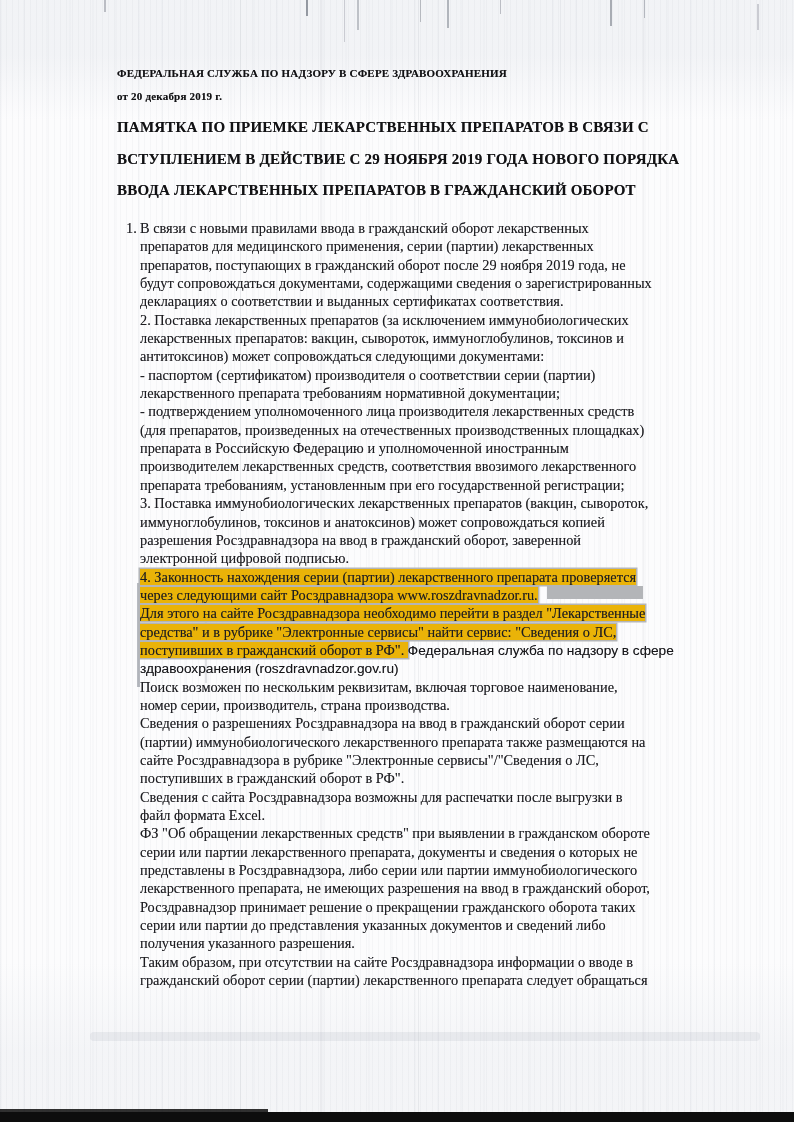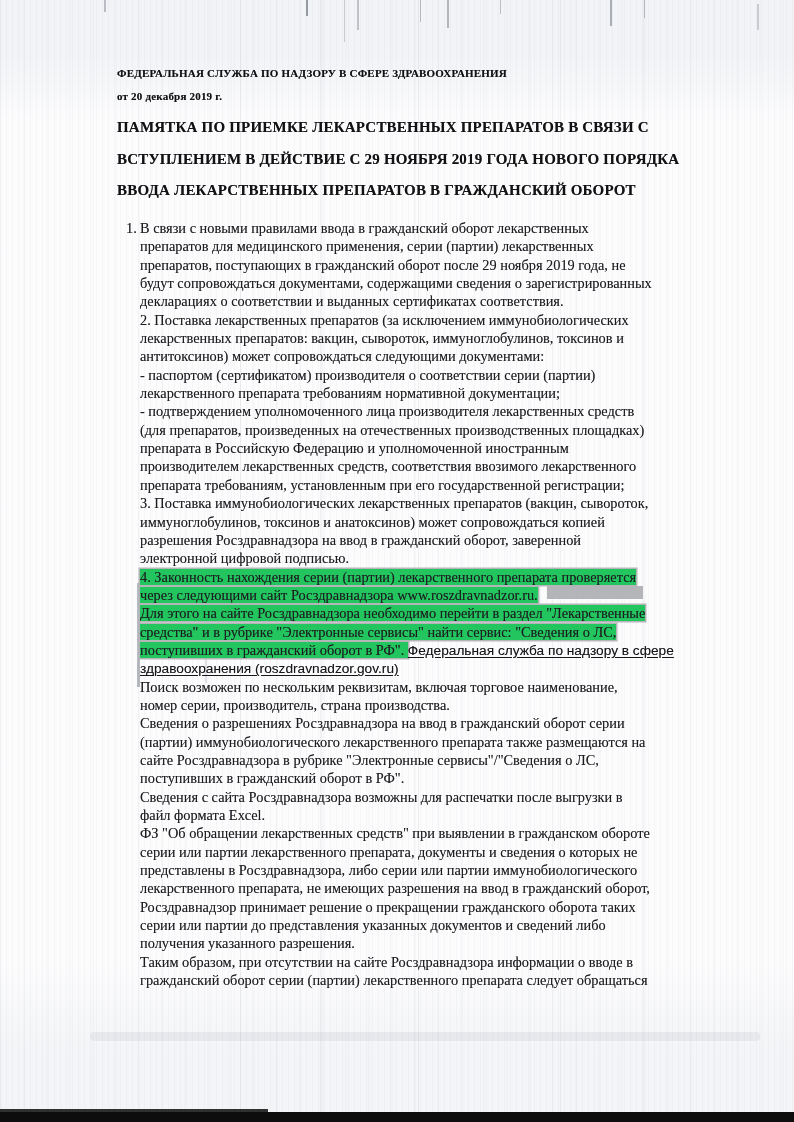--- a/index.html
+++ b/index.html
@@ -43,26 +43,25 @@
     white-space: nowrap;
   }
   .body-text {
     position: absolute; left: 140px; top: 219px;
     font-size: 14.35px; line-height: 18.35px;
     color: #1d1d21;
     text-shadow: 0 0 0.4px rgba(25,25,30,0.45);
   }
   .line { white-space: nowrap; height: 18.35px; position: relative; }
   .marker { position: absolute; left: -14px; top: 0; }
-  .seg-hl { background: #22c55e; box-shadow: 0 0 0 1.5px #b3b5b8; }
+  .seg-hl { background: #eab308; box-shadow: 0 0 0 1.5px #b3b5b8; }
   .seg-link, .seg-link2 {
     font-family: "Liberation Sans", sans-serif;
     font-size: 13.7px;
     color: #17171a;
-    text-decoration: underline;
     text-underline-offset: 2px;
   }
   .hlpad {
     display: inline-block;
     width: 96px; height: 13px;
     margin-left: 9px;
     background: #b3b5b8;
     vertical-align: top;
   }
 </style>

